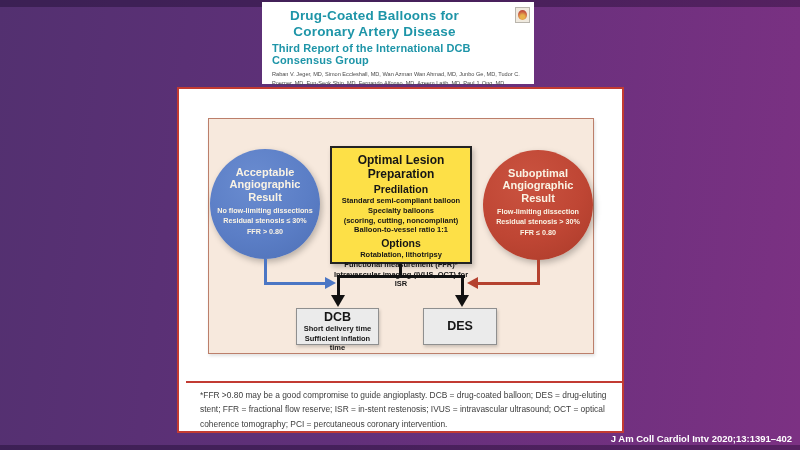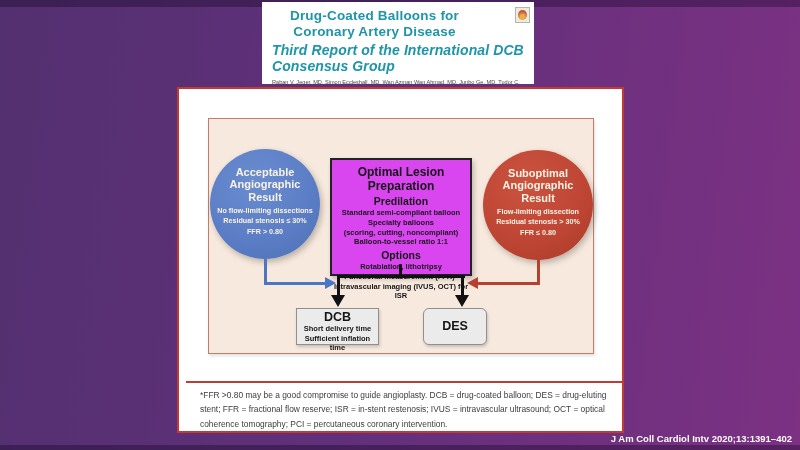--- a/index.html
+++ b/index.html
@@ -16,23 +16,22 @@
   
   .paper-card {
     position:absolute; left:262px; top:2px; width:272px; height:82px;
     background:#ffffff; padding:6px 9px 4px 10px;
   }
   .paper-title {
     width:205px; color:#1e95a8; font-size:13.5px; font-weight:bold;
     line-height:1.16; letter-spacing:0.2px;text-align:center;
   }
   .paper-subtitle {
-    margin-top:3px; color:#1e95a8; font-size:14px; font-weight:bold;
+    margin-top:3px; color:#1e95a8; font-size:11px; font-weight:bold;
     letter-spacing:0.1px;
-    font-style:italic;
   }
   .paper-authors {
     margin-top:4px; width:250px; color:#4a4a4a; font-size:5.6px; line-height:1.5;
   }
   .journal-logo {
     position:absolute; right:4px; top:5px; width:15px; height:16px;
     background:#f0eadf; border:1px solid #b9b5ad;
     display:flex; align-items:center; justify-content:center;
   }
   .journal-logo .blob {
@@ -61,22 +60,22 @@
     text-align:center; color:#faf3e4;
     box-shadow:2px 3px 6px rgba(0,0,0,0.25);
     padding-top:17px;
   }
   .circle-blue { left:1px; top:30px;  background:radial-gradient(circle at 40% 30%, #6a8cd0 0%, #5b7ec6 55%, #4d6fb5 100%); }
   .circle-red  { left:274px; top:31px; background:radial-gradient(circle at 40% 30%, #ca5340 0%, #bf4634 55%, #a93a29 100%); }
   .circle-heading { font-size:11px; font-weight:bold; line-height:1.12; }
   .circle-body { margin-top:3px; font-size:7.2px; font-weight:600; line-height:1.45; }
 
   .center-box {
-    position:absolute; left:121px; top:39px; width:142px; height:118px;
-    background:#d946ef; border:2px solid #232323; text-align:center;
+    position:absolute; left:121px; top:27px; width:142px; height:118px;
+    background:#fde047; border:2px solid #232323; text-align:center;
     box-shadow:2px 3px 5px rgba(0,0,0,0.22); color:#161616; padding-top:5px;
   }
   .cb-heading { font-size:12px; font-weight:bold; }
   .cb-sub { font-size:10.5px; font-weight:bold; margin-top:2px; }
   .cb-body { font-size:7.5px; font-weight:600; line-height:1.3; margin-top:1px; }
 
   .line { position:absolute; background:#111; }
   .arrow-down {
     position:absolute; width:0; height:0;
     border-left:7.5px solid transparent; border-right:7.5px solid transparent;
@@ -93,21 +92,21 @@
     position:absolute; width:0; height:0;
     border-top:6.5px solid transparent; border-bottom:6.5px solid transparent;
     border-right:11px solid #b5422f;
   }
 
   .result-box {
     position:absolute; top:189px; background:#ebebeb; border:1px solid #8f8f8f;
     box-shadow:1px 2px 3px rgba(0,0,0,0.18); text-align:center; color:#161616;
   }
   .dcb-box { left:87px; width:83px; height:37px; padding-top:1px; }
-  .des-box { left:214px; width:64px; height:37px; display:flex; align-items:center; justify-content:center;border-radius:6px; }
+  .des-box { left:214px; width:74px; height:37px; display:flex; align-items:center; justify-content:center; }
   .rb-heading { font-size:12.5px; font-weight:bold; line-height:1.15; }
   .rb-body { font-size:7.5px; font-weight:600; line-height:1.25; }
 
   .fig-citation {
     position:absolute; left:13px; top:270px;
     font-size:8.5px; font-weight:bold; color:#2e2e2e;
   }
   .footnote-section {
     position:absolute; left:0; right:0; bottom:0; top:292px;
     border-top:2px solid #c23b32; padding:5px 14px 0 14px;

